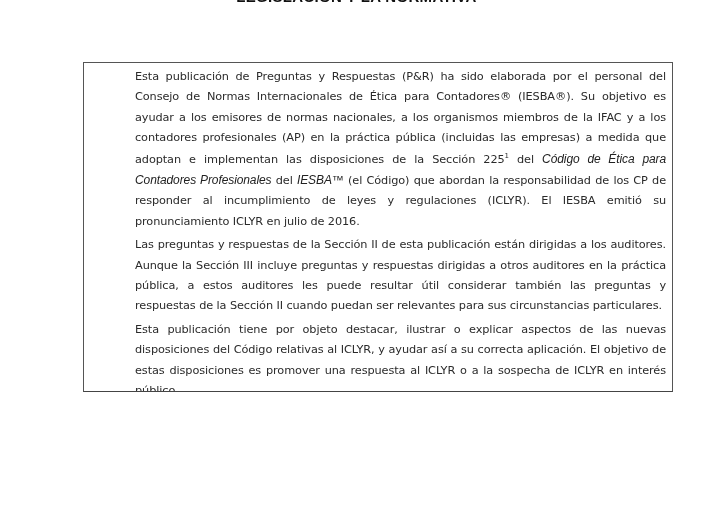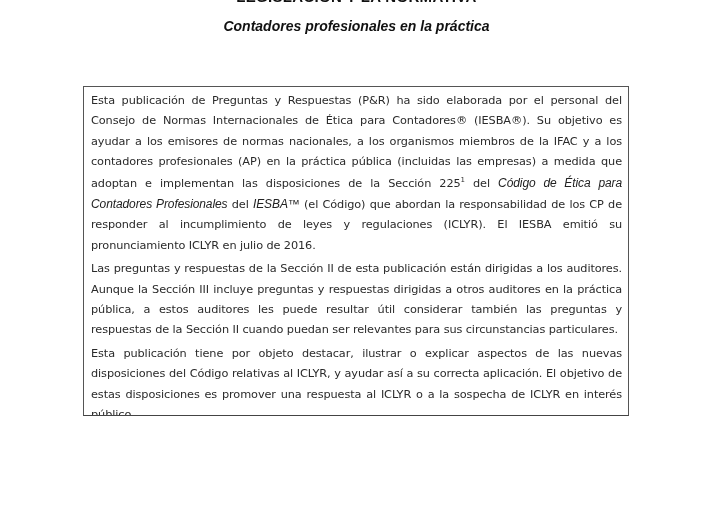--- a/index.html
+++ b/index.html
@@ -9,39 +9,38 @@
     position: absolute; left: 0; width: 713px; top: -12px;
     text-align: center; font-family: "Liberation Sans", sans-serif;
     font-weight: bold; font-size: 15px; color: #111; letter-spacing: 0.3px;
   }
   .subtitle {
     position: absolute; left: 200px; width: 313px; top: 17px;
     text-align: center; font-family: "Liberation Sans", sans-serif;
     font-weight: bold; font-style: italic; font-size: 14px; line-height: 18px; color: #111;
   }
   .box {
-    position: absolute; left: 83px; top: 86px; width: 544px; height: 328px;
-    border: 1px solid #555; border-bottom: 1px solid #444; overflow: hidden; box-sizing: content-box;
+    position: absolute; left: 83px; top: 62px; width: 544px; height: 328px;
+    border: 1px solid #555; border-bottom: 1px solid #444; overflow: hidden; box-sizing: content-box; padding-left: 44px;
   }
   .box-inner { padding: 4px 6px 0 7px; }
   .para {
     margin: 0 0 3px 0;
     font-family: "DejaVu Sans", sans-serif; font-size: 11.3px; line-height: 20.4px;
     color: #2a2a2a; text-align: justify; letter-spacing: -0.1px;
   }
   .para i { font-family: "Liberation Sans", sans-serif; font-style: italic; font-size: 12px; color: #222; }
   sup { font-size: 7px; line-height: 0; vertical-align: super; }
 </style>
 </head>
 <body>
 
 <div class="page">
   <div class="top-title">LEGISLACIÓN Y LA NORMATIVA</div>
   <div class="subtitle">
-    <div>Contadores profesionales en la práctica</div>
   </div>
 
   <div class="box">
     <div class="box-inner">
       <p class="para"><span>Esta publicación de Preguntas y Respuestas (P&amp;R) ha sido elaborada por el personal del Consejo de Normas Internacionales de Ética para Contadores® (IESBA®). Su objetivo es ayudar a los emisores de normas nacionales, a los organismos miembros de la IFAC y a los contadores profesionales (AP) en la práctica pública (incluidas las empresas) a medida que adoptan e implementan las disposiciones de la Sección 225</span><sup>1</sup><span> del </span><i>Código de Ética para Contadores Profesionales</i><span> del </span><i>IESBA™</i><span> (el Código) que abordan la responsabilidad de los CP de responder al incumplimiento de leyes y regulaciones (ICLYR). El IESBA emitió su pronunciamiento ICLYR en julio de 2016.</span></p>
       <p class="para">Las preguntas y respuestas de la Sección II de esta publicación están dirigidas a los auditores. Aunque la Sección III incluye preguntas y respuestas dirigidas a otros auditores en la práctica pública, a estos auditores les puede resultar útil considerar también las preguntas y respuestas de la Sección II cuando puedan ser relevantes para sus circunstancias particulares.</p>
       <p class="para">Esta publicación tiene por objeto destacar, ilustrar o explicar aspectos de las nuevas disposiciones del Código relativas al ICLYR, y ayudar así a su correcta aplicación. El objetivo de estas disposiciones es promover una respuesta al ICLYR o a la sospecha de ICLYR en interés público.</p>
 
     </div>
   </div>

